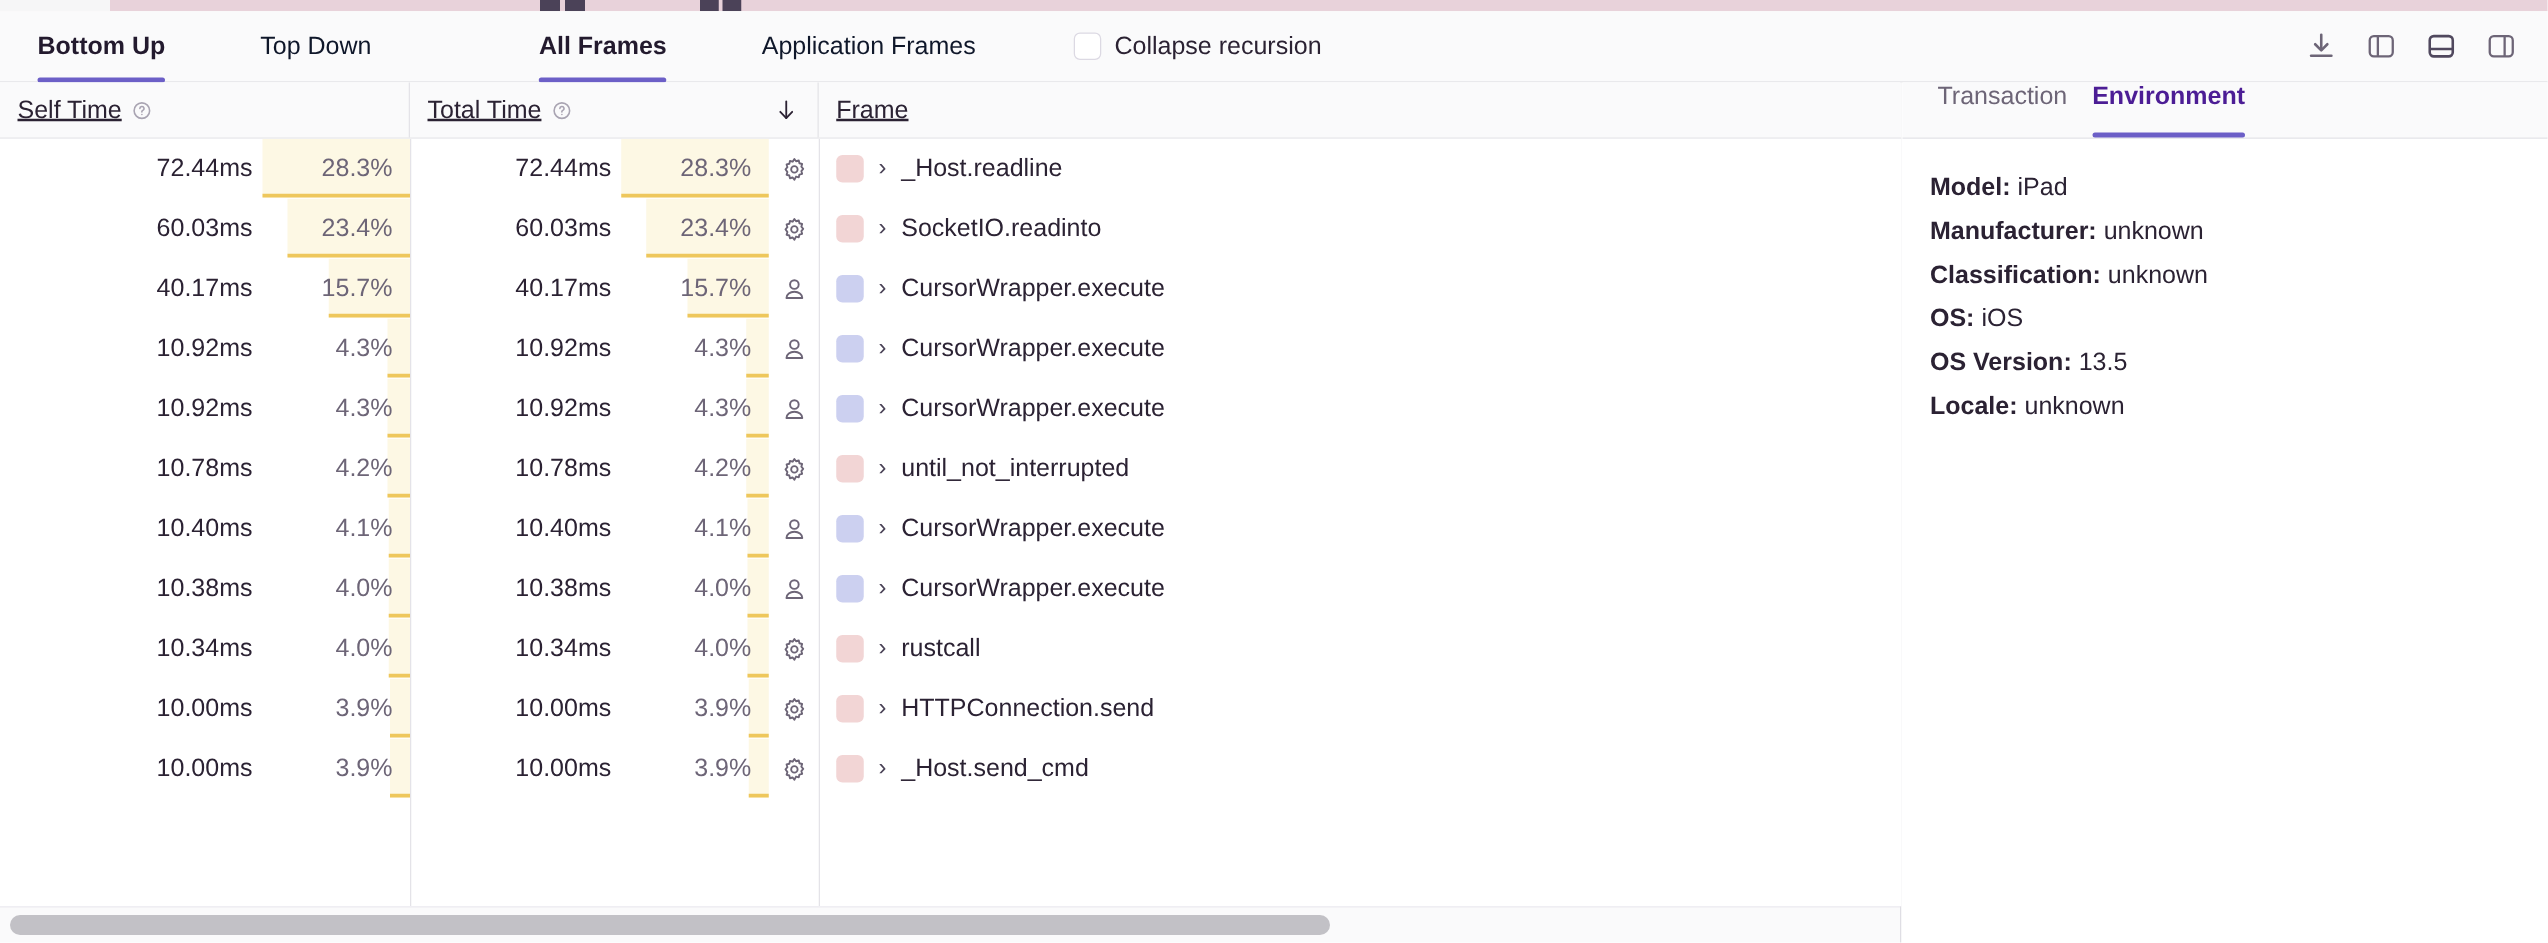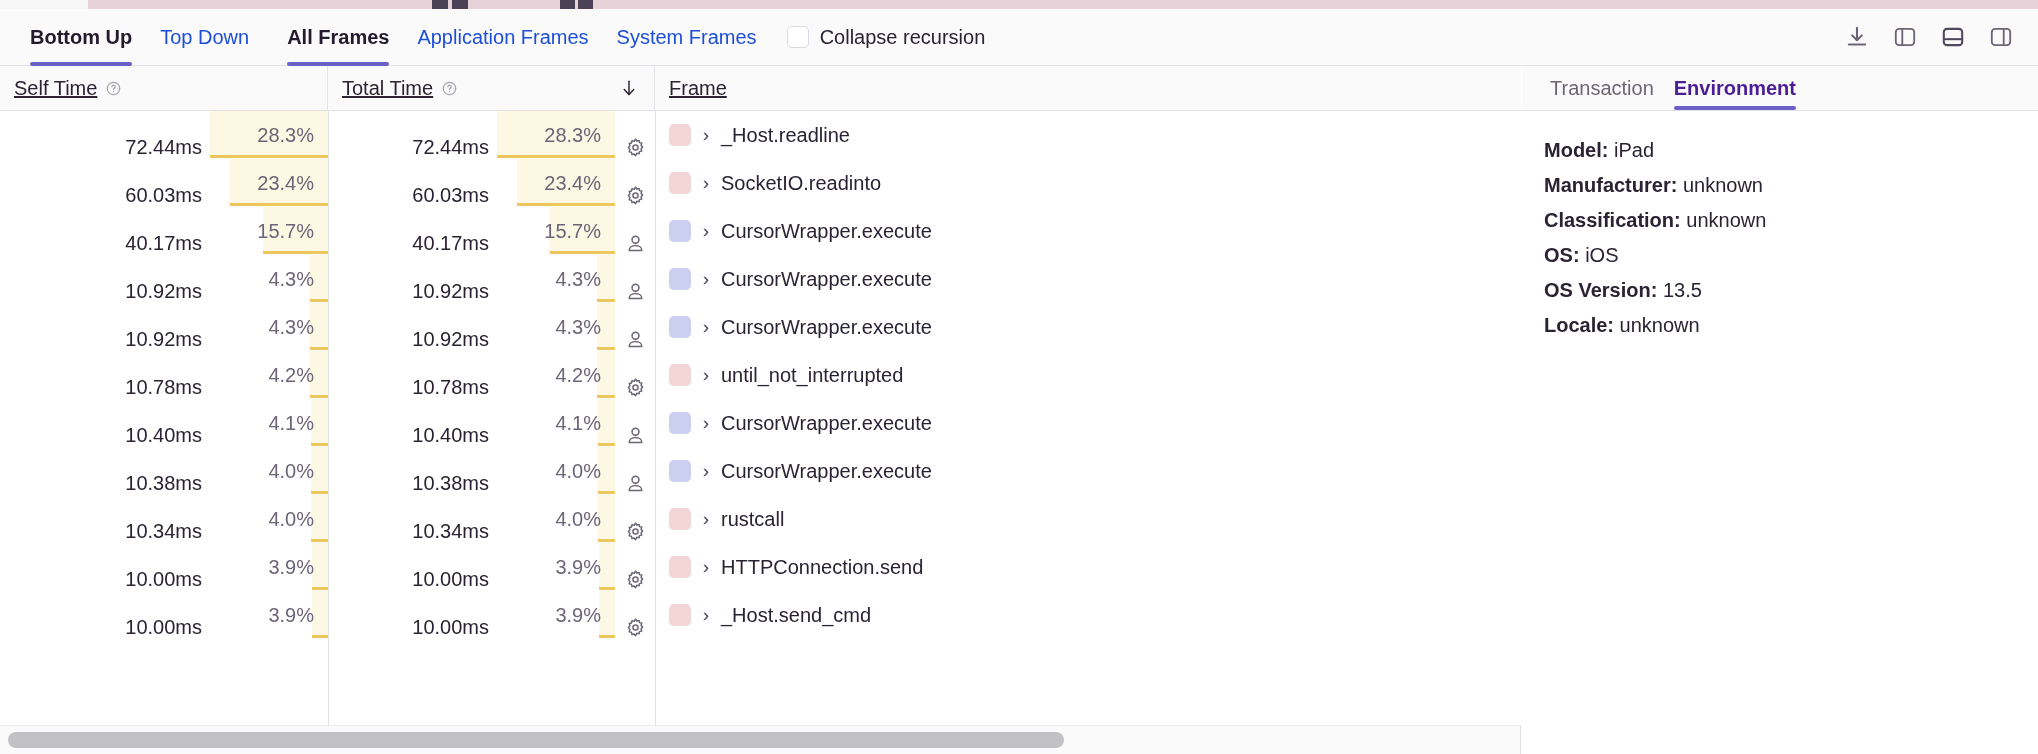--- a/index.html
+++ b/index.html
@@ -23,28 +23,28 @@
   #flame-sliver .seg.dark { background: #4b4258; }
   #flame-sliver .seg.pale { background: #f6f6f7; }
 
   
   #toolbar {
     position: absolute; left: 0; top: 9px; width: 2038px; height: 57px;
     background: #fafafb;
     border-bottom: 1px solid #e4e3e8;
     display: flex; align-items: center;
   }
-  #toolbar-left { display: flex; align-items: center; height: 57px; padding-left: 16px; }
+  #toolbar-left { display: flex; align-items: center; height: 57px; padding-left: 16px; gap: 48px; }
   .tbtab {
     position: relative;
     height: 57px;
     display: flex; align-items: center;
     padding: 0 14px;
     font-size: 20px;
-    color: #1d4ed8;
+    color: #0f172a;
     white-space: nowrap;
     cursor: pointer;
   }
   .tbtab.active { color: #231a2e; font-weight: bold; }
   .tbtab.active::after {
     content: ""; position: absolute; left: 14px; right: 14px; bottom: 0;
     height: 4px; background: #6c5fc7; border-radius: 2px;
   }
   .tbsep { width: 10px; }
   #collapse-wrap {
@@ -104,21 +104,21 @@
     overflow: hidden;
   }
   
   .colrule { position: absolute; top: 0; bottom: 0; width: 1px; background: #e4e3e8; }
   #rule1 { left: 328px; }
   #rule2 { left: 655px; }
 
   .row { position: relative; height: 48px; display: flex; align-items: stretch; }
 
   .cell-time {
-    position: relative; width: 328px; display: flex; align-items: flex-end;
+    position: relative; width: 328px; display: flex; align-items: center;
     justify-content: flex-end;
   }
   .cell-time.total { width: 327px; }
 
   .ms {
     font-size: 20px; color: #2b2233; white-space: nowrap;
     padding-right: 8px;
   }
   .pctwrap {
     position: relative; width: 118px; height: 48px;
@@ -162,21 +162,21 @@
   
   #side-pane {
     position: absolute; left: 1522px; top: 0; width: 516px; height: 688px;
     background: #fff;
   }
   #side-tabs {
     height: 45px; background: #fafafb; border-bottom: 1px solid #e4e3e8;
     display: flex; align-items: flex-end; padding-left: 18px;
   }
   .stab {
-    position: relative; height: 44px; display: flex; align-items: center;
+    position: relative; height: 44px; display: flex; align-items: flex-start;
     padding: 0 10px; font-size: 20px; color: #6d6577; cursor: pointer;
     white-space: nowrap;
   }
   .stab.active { color: #4c1d95; font-weight: bold; }
   .stab.active::after {
     content: ""; position: absolute; left: 10px; right: 10px; bottom: 0;
     height: 4px; background: #6c5fc7; border-radius: 2px;
   }
   #side-body { padding: 22px 0 0 22px; }
   .kv { font-size: 20px; line-height: 35px; color: #2b2233; white-space: nowrap; }
@@ -201,23 +201,20 @@
     </div>
     <div class="tbtab">
       <span>Top Down</span>
     </div>
     <div class="tbsep"></div>
     <div class="tbtab active">
       <span>All Frames</span>
     </div>
     <div class="tbtab">
       <span>Application Frames</span>
-    </div>
-    <div class="tbtab">
-      <span>System Frames</span>
     </div>
     <div id="collapse-wrap">
       <div id="collapse-box"></div>
       <div id="collapse-label">Collapse recursion</div>
     </div>
   </div>
 
   <div id="toolbar-right">
     <div class="ticon">
       <svg width="26" height="26" viewBox="0 0 24 24" fill="none" stroke="#6d6577" stroke-width="1.9" stroke-linecap="round" stroke-linejoin="round">

